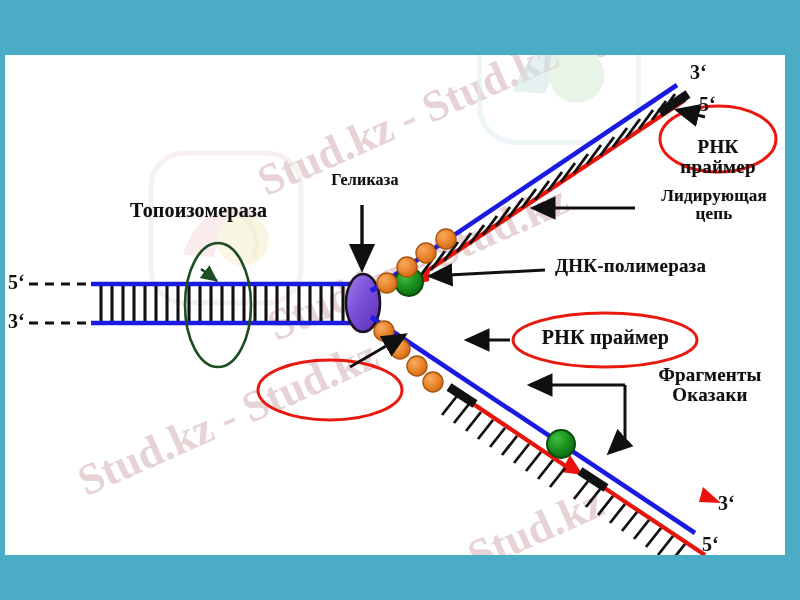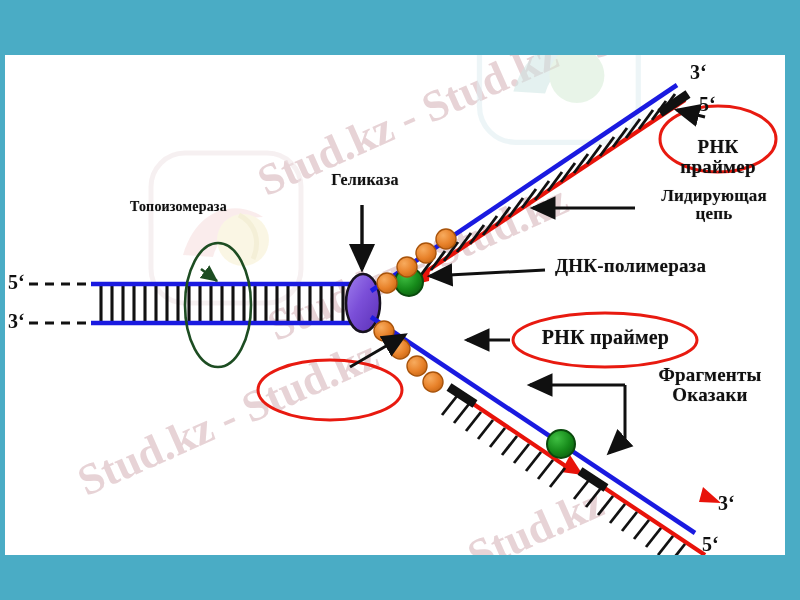--- a/index.html
+++ b/index.html
@@ -263,21 +263,21 @@
       <line x1="505" y1="285" x2="462" y2="285" stroke="#101010" stroke-width="3" marker-end="url(#ah)"></line>
 
       <g stroke="#101010" stroke-width="3" fill="none">
         <path d="M620 330 L525 330" marker-end="url(#ah)"></path>
         <path d="M620 330 L620 383 L604 398" marker-end="url(#ah)"></path>
       </g>
 
       <line x1="345" y1="312" x2="400" y2="280" stroke="#101010" stroke-width="3" marker-end="url(#ah)"></line>
     </svg>
 
-    <div class="lbl" style="left:125px;top:145px;font-size:14px;">Топоизомераза</div>
+    <div class="lbl" style="left:125px;top:145px;font-size:20px;">Топоизомераза</div>
 
     <div class="lbl c" style="left:300px;top:117px;font-size:16px;width:120px;">Геликаза</div>
 
 
     <div class="lbl c" style="left:658px;top:62px;font-size:19px;width:110px;margin-top:20px;">РНК
 праймер</div>
 
     <div class="lbl c" style="left:523px;top:272px;font-size:20px;width:155px;">РНК праймер</div>
 
     <div class="lbl c" style="left:634px;top:132px;font-size:17px;width:150px;">Лидирующая

